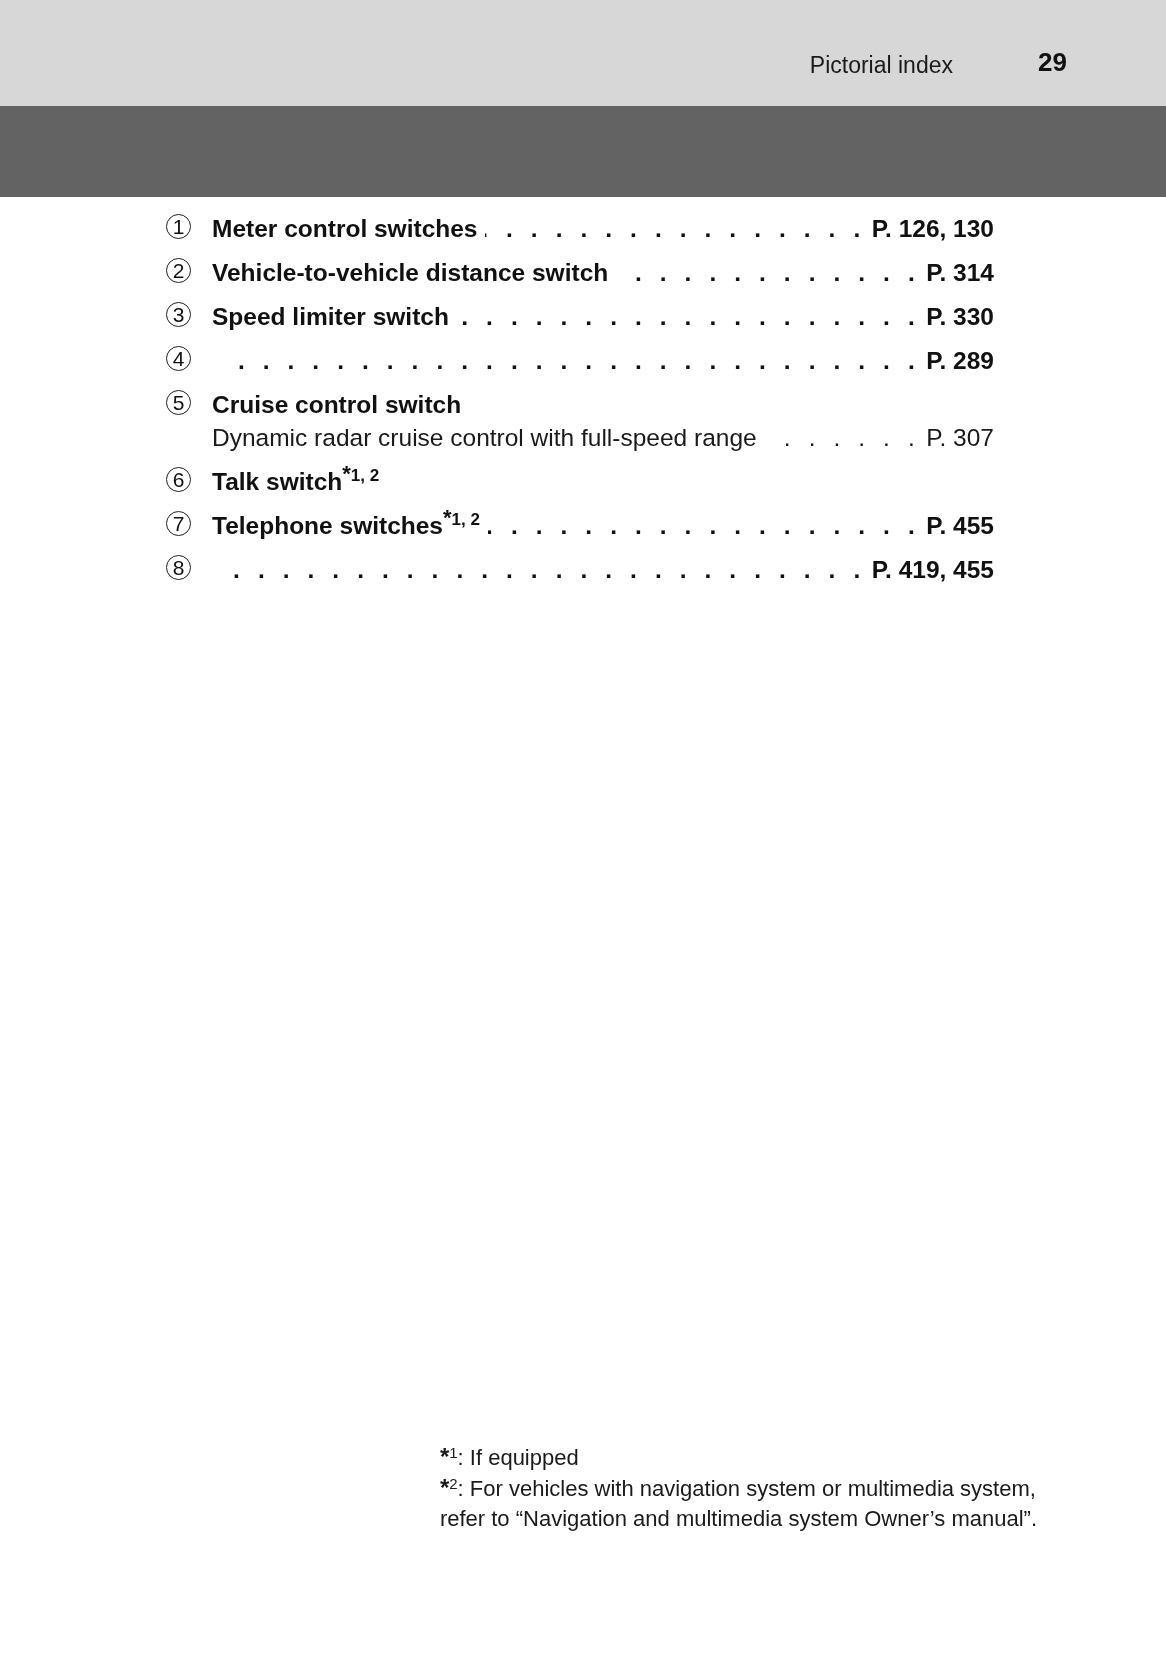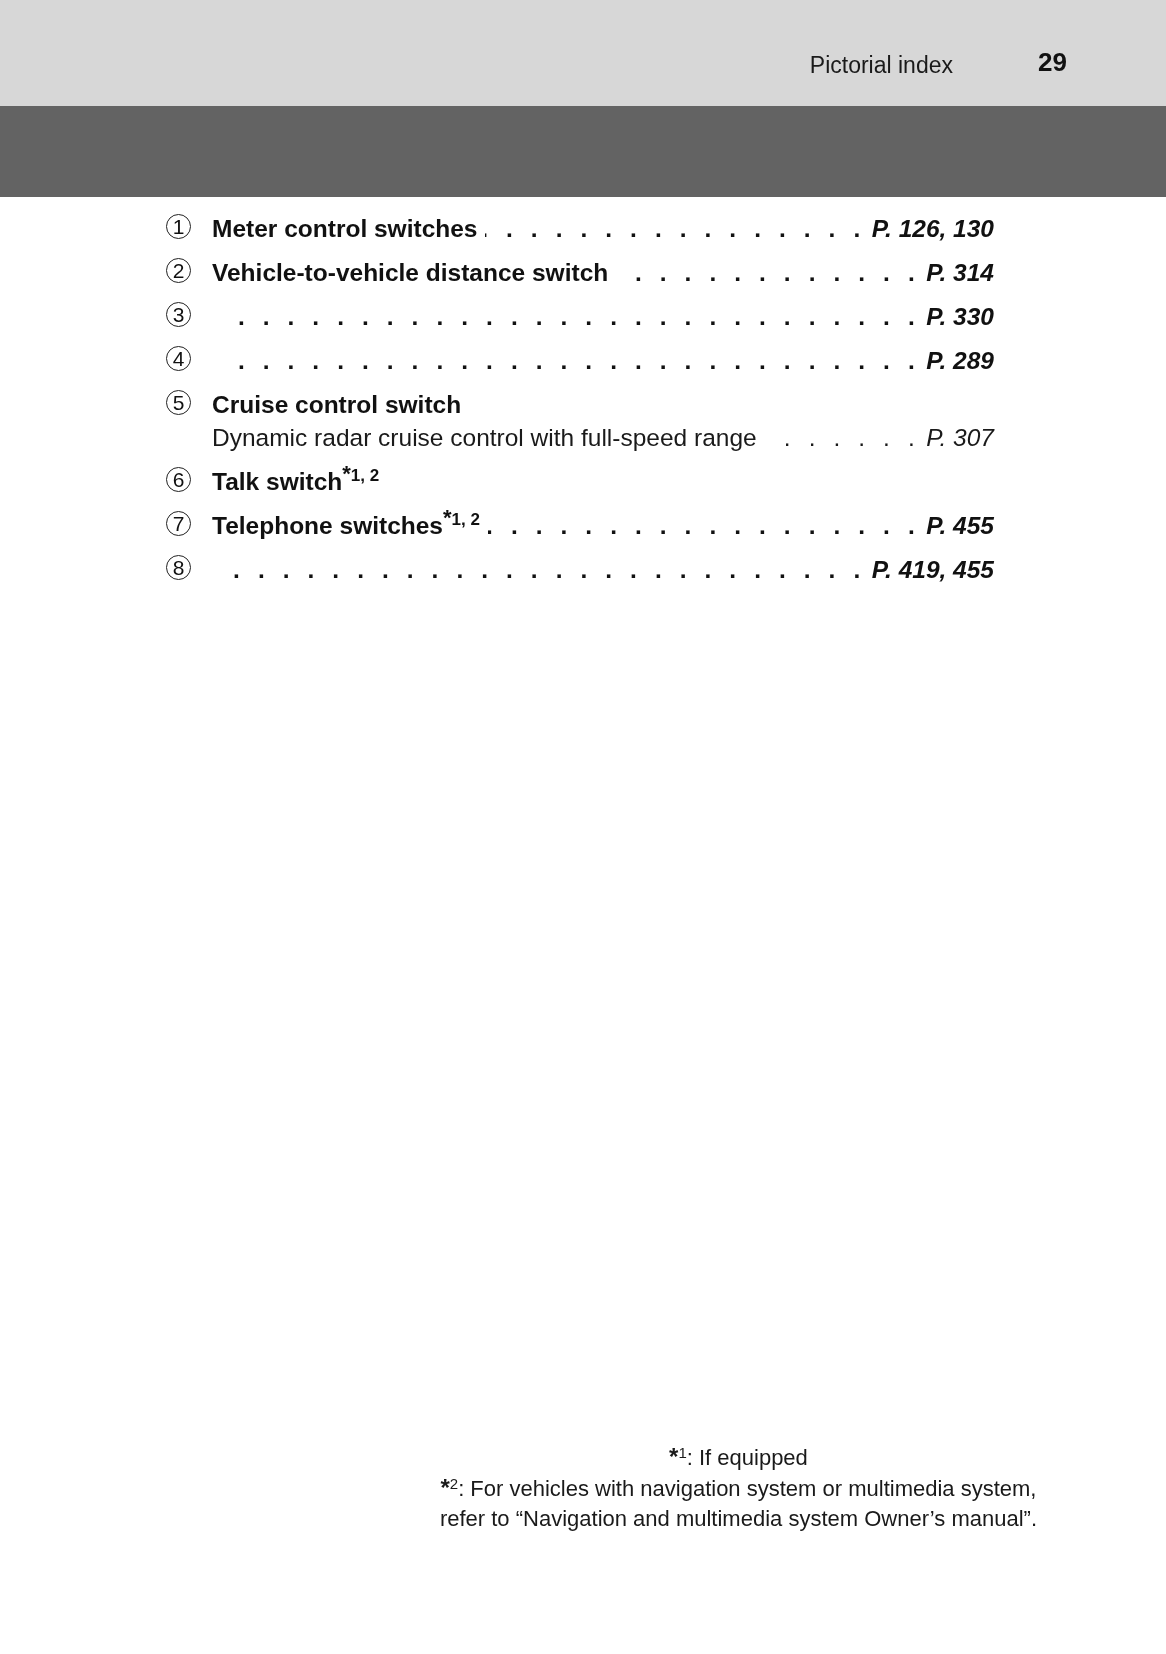--- a/index.html
+++ b/index.html
@@ -87,35 +87,35 @@
   .label { flex: 0 0 auto; }
   .leader {
     flex: 1 1 auto;
     overflow: hidden;
     margin: 0 6px 0 8px;
     letter-spacing: 5.6px;
     white-space: nowrap;
     text-align: right;
     direction: rtl;
   }
-  .ref { flex: 0 0 auto; text-align: right; font-style: italic; }
+  .ref { flex: 0 0 auto; text-align: right; }
   sup.note {
     font-size: 17px;
     vertical-align: 9px;
     line-height: 0;
     font-weight: bold;
     margin-top: 19px;
   }
   sup.note .star { font-size: 22px; }
 
   .footnotes {
     position: absolute;
     right: 129px;
     top: 1442px;
-    text-align: center;
+    text-align: left;
     font-size: 22px;
     line-height: 30px;
     color: #1a1a1a;
   }
   .fn-line { white-space: nowrap; }
   .fn-mark { font-weight: bold; font-size: 24px; }
   .fn-sup { font-size: 15px; vertical-align: 7px; line-height: 0; }
 </style>
 </head>
 <body>
@@ -142,20 +142,21 @@
     <div class="line bold">
       <span class="label">Vehicle-to-vehicle distance switch</span>
       <span class="leader">. . . . . . . . . . . . . . . . . . . . . . . . . . . . . . . . . . . . . . . . . . . . . . . . . . . . . . . . .</span>
       <span class="ref">P. 314</span>
     </div>
   </li>
 
   <li class="index-item">
     <span class="num-circle">3</span>
     <div class="line bold">
+      <span class="label">Speed limiter switch</span>
       <span class="leader">. . . . . . . . . . . . . . . . . . . . . . . . . . . . . . . . . . . . . . . . . . . . . . . . . . . . . . . . .</span>
       <span class="ref">P. 330</span>
     </div>
   </li>
 
   <li class="index-item">
     <span class="num-circle">4</span>
     <div class="line bold">
       <span class="leader">. . . . . . . . . . . . . . . . . . . . . . . . . . . . . . . . . . . . . . . . . . . . . . . . . . . . . . . . .</span>
       <span class="ref">P. 289</span>

